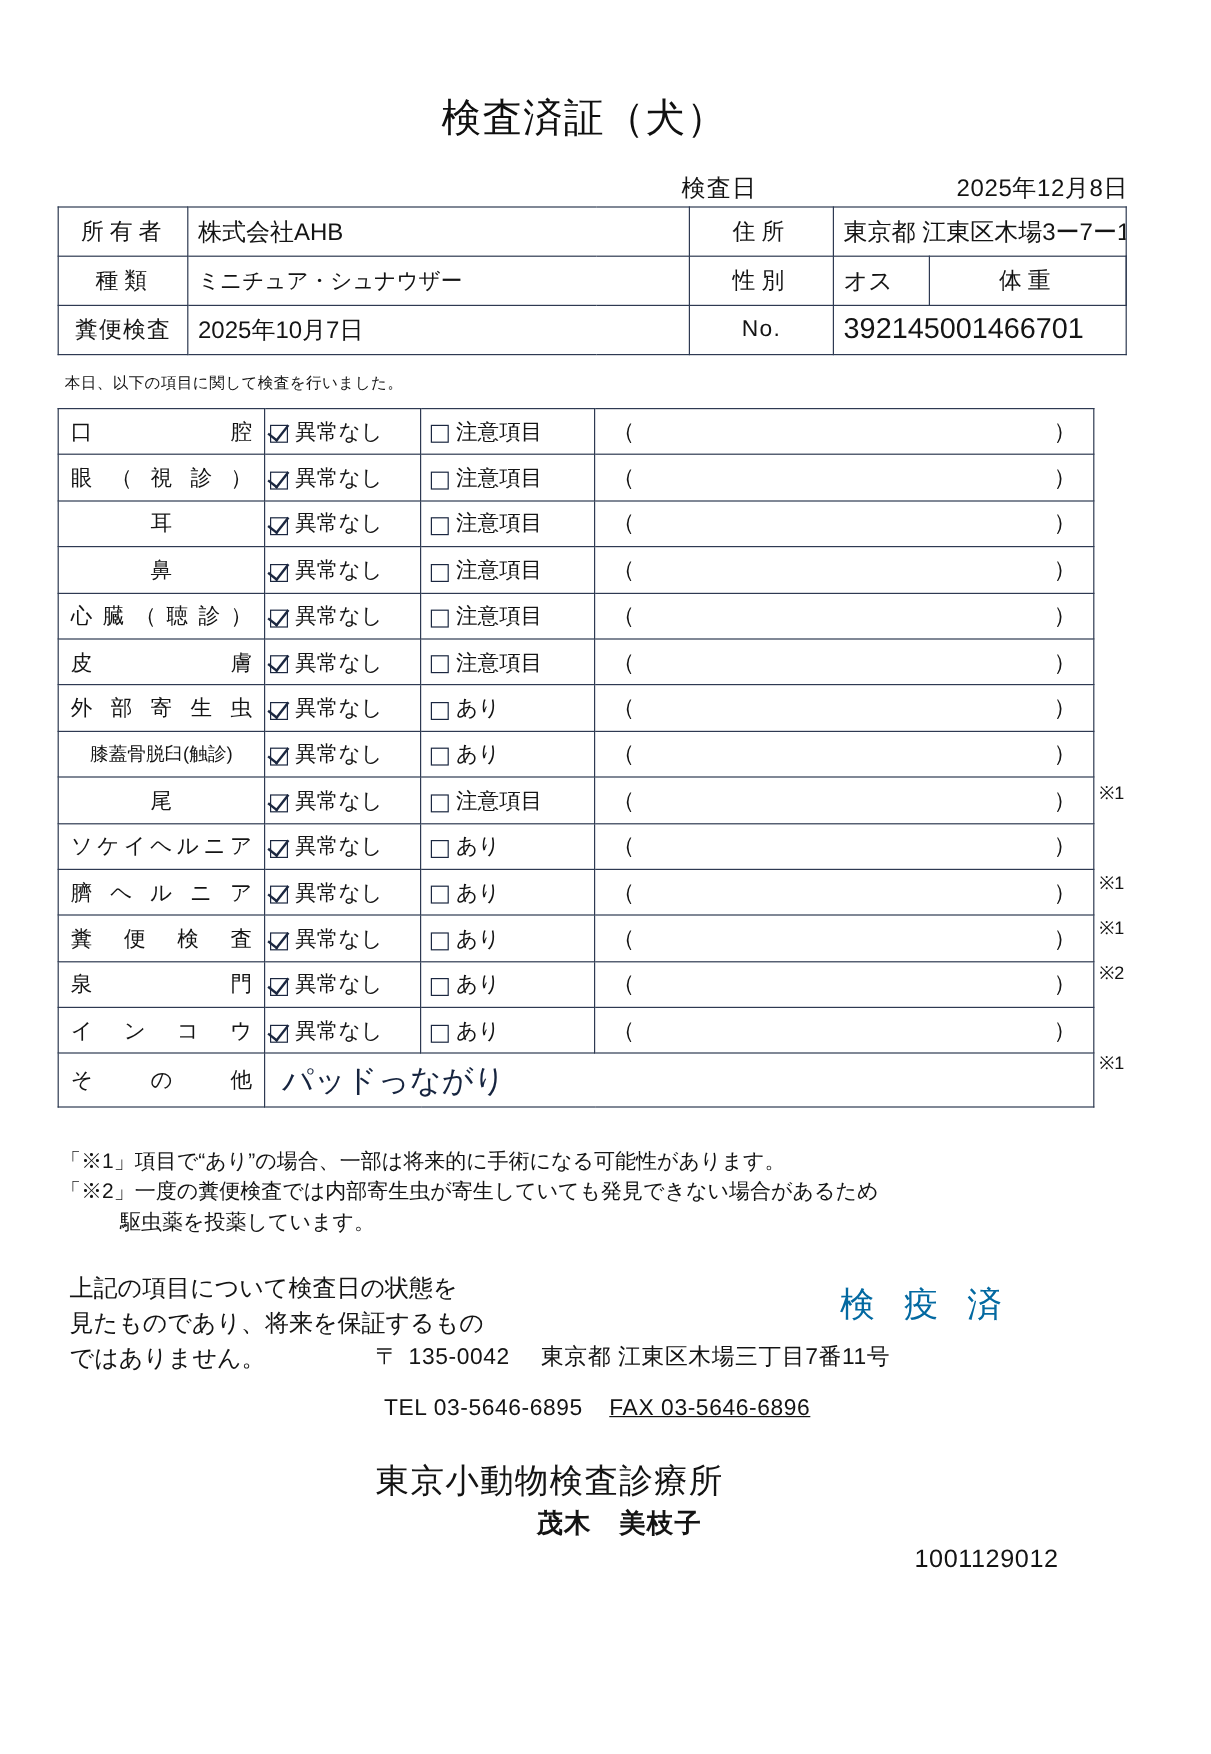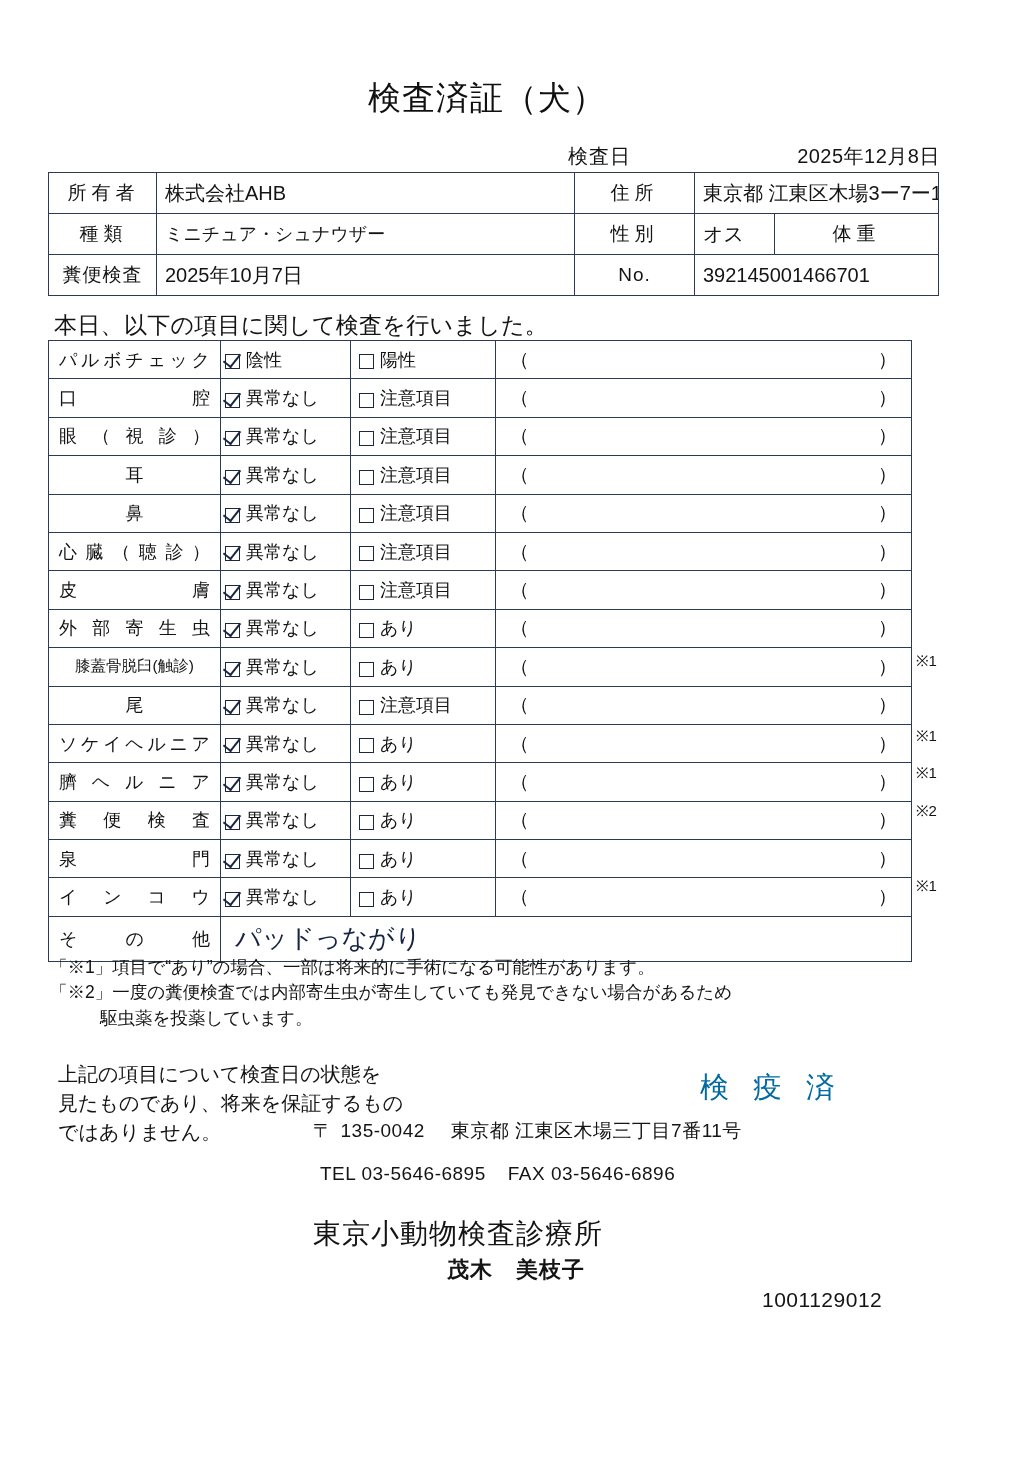--- a/index.html
+++ b/index.html
@@ -77,29 +77,29 @@
     overflow: hidden;
   }
   .lbl {
     text-align: center;
     letter-spacing: 5px;
     padding-left: 10px !important;
     font-size: 19px;
   }
   .lbl.tight { letter-spacing: 1px; padding-left: 8px !important; }
   .val { font-size: 20px; }
-  .val.num { font-size: 20px; }
+  .val.num { font-size: 24px; }
   .weight-cell { position: relative; }
 
   
   .intro-line {
     position: absolute;
     left: 54px;
     top: 310px;
-    font-size: 23px;
+    font-size: 13px;
     letter-spacing: 0.3px;
   }
 
   
   .check-table {
     position: absolute;
     left: 48px;
     top: 340px;
     width: 864px;
     border-collapse: collapse;
@@ -221,21 +221,21 @@
   }
   .addr-line .zip-mark { margin-right: 8px; }
   .addr-line .zip { margin-right: 26px; text-align: center; }
   .tel-line {
     position: absolute;
     left: 320px;
     top: 1163px;
     font-size: 19px;
     letter-spacing: 0.5px;
   }
-  .tel-line .fax { margin-left: 22px; }
+  .tel-line .fax { margin-left: 22px; text-decoration: underline; }
 
   .clinic {
     position: absolute;
     left: 313px;
     top: 1215px;
     font-size: 28px;
     letter-spacing: 1px;
   }
   .doctor {
     position: absolute;
@@ -305,26 +305,20 @@
 
   <table class="check-table">
     <colgroup>
       <col style="width:172px">
         <col style="width:130px">
         <col style="width:145px">
         <col>
     </colgroup>
     <tbody id="checklist-body">
         <tr>
-          <td class="item-name">パルボチェック</td>
-          <td class="opt"><span class="box checked"></span><span>陰性</span></td>
-          <td class="opt2"><span class="box"></span><span>陽性</span></td>
-          <td class="paren"><span class="paren-open">（</span><span></span><span class="paren-close">）</span></td>
-        </tr>
-        <tr>
           <td class="item-name">口　　　　腔</td>
           <td class="opt"><span class="box checked"></span><span>異常なし</span></td>
           <td class="opt2"><span class="box"></span><span>注意項目</span></td>
           <td class="paren"><span class="paren-open">（</span><span></span><span class="paren-close">）</span></td>
         </tr>
         <tr>
           <td class="item-name">眼（視診）</td>
           <td class="opt"><span class="box checked"></span><span>異常なし</span></td>
           <td class="opt2"><span class="box"></span><span>注意項目</span></td>
           <td class="paren"><span class="paren-open">（</span><span></span><span class="paren-close">）</span></td>

